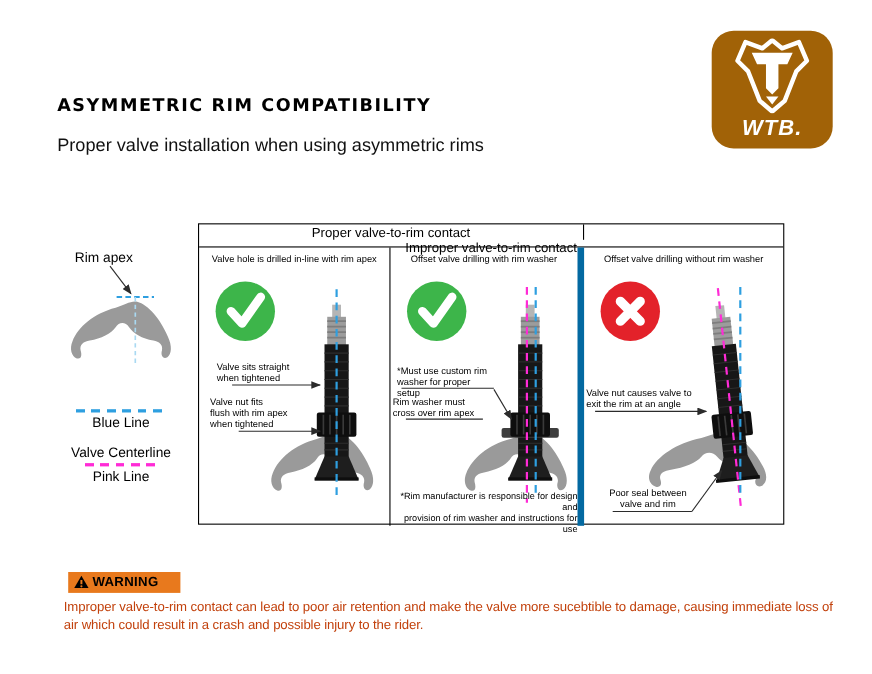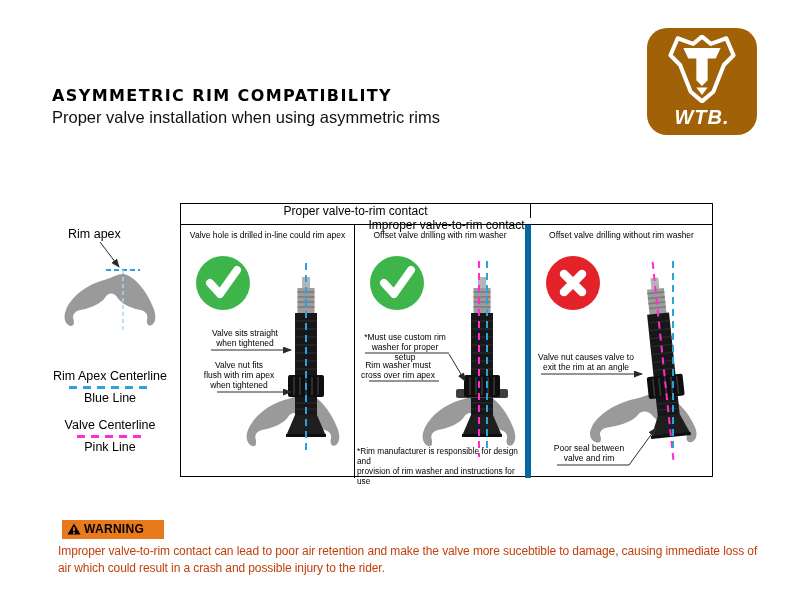--- a/index.html
+++ b/index.html
@@ -1,21 +1,21 @@
 <!DOCTYPE html>
 <html style="--green: #3DB54A; --red: #E3222A; --blue: #2E9FE0; --lightblue: #A9D9F2; --pink: #FF2BD6; --orange: #E8791D; --rimgray: #9A9A9A;"><head>
 <meta charset="utf-8">
 <style>
   html,body{margin:0;padding:0;background:#fff;}
   .page{position:relative;width:793px;height:613px;background:#fff;overflow:hidden;
         font-family:"Liberation Sans",sans-serif;color:#111;}
   
   .title{position:absolute;left:52px;top:86px;font-family:"DejaVu Sans",sans-serif;
          font-weight:bold;font-size:16px;letter-spacing:1.4px;color:#000;white-space:nowrap;}
-  .subtitle{position:absolute;left:52px;top:108px;font-size:16.5px;color:#111;white-space:nowrap;}
+  .subtitle{position:absolute;left:52px;top:123px;font-size:16.5px;color:#111;white-space:nowrap;}
   .logo{position:absolute;left:647px;top:28px;width:110px;height:107px;background:#a16207;
         border-radius:20px;}
   .logo svg{position:absolute;left:13px;top:7px;}
   .logo-text{position:absolute;bottom:6px;left:0;width:100%;text-align:center;color:#fff;
              font-style:italic;font-weight:bold;font-size:20px;letter-spacing:1px;}
   
   .rim-apex-label{position:absolute;left:68px;top:227px;font-size:12.5px;color:#000;}
   .left-svg{position:absolute;left:50px;top:225px;}
   .legend{position:absolute;left:40px;top:369px;width:140px;text-align:center;font-size:12.5px;color:#000;}
   .legend .dash{height:3px;margin:3px auto 2px auto;}
@@ -30,24 +30,24 @@
   .hc.proper{width:350px;border-right:1px solid #000;}
   .hc.improper{flex:1;}
   .tbody{display:flex;height:253px;}
   .panel{position:relative;box-sizing:border-box;}
   .panel-1{width:174px;border-right:1px solid #000;}
   .panel-2{width:176px;border-right:6px solid #0369a1;text-decoration:underline;}
   .panel-3{flex:1;}
   .panel svg.scene{position:absolute;left:0;top:0;}
   .psub{position:absolute;top:5px;left:0;right:0;text-align:center;font-size:8.5px;color:#000;
         white-space:nowrap;}
-  .plabel{position:absolute;font-size:8.5px;line-height:10px;color:#000;text-align:center;
+  .plabel{position:absolute;font-size:8.5px;line-height:10px;color:#000;text-align:left;
           white-space:pre-line;}
   .plabel.centered{text-align:center;}
-  .pfoot{position:absolute;left:2px;right:0;top:221px;text-align:left;font-size:8.3px;
+  .pfoot{position:absolute;left:2px;right:0;top:221px;text-align:right;font-size:8.3px;
          line-height:10px;color:#000;white-space:pre-line;}
   
   .fill-rim{fill:var(--rimgray,#9A9A9A);}
   .fill-green{fill:var(--green,#3DB54A);}
   .fill-red{fill:var(--red,#E3222A);}
   .dash-blue{stroke:var(--blue,#2E9FE0);stroke-width:2;stroke-dasharray:7 5;fill:none;}
   .dash-blue-thin{stroke:var(--blue,#2E9FE0);stroke-width:2;stroke-dasharray:5 3;fill:none;}
   .dash-lightblue{stroke:var(--lightblue,#A9D9F2);stroke-width:1.5;stroke-dasharray:4 3;fill:none;}
   .dash-pink{stroke:var(--pink,#FF2BD6);stroke-width:2;stroke-dasharray:7 5;fill:none;}
   .leader{stroke:#2b2b2b;stroke-width:1;fill:none;}
@@ -83,21 +83,20 @@
       </marker>
     </defs>
     <g transform="translate(12,43) scale(0.49)">
       <path class="fill-rim" d="M16 118 C6 114 2 100 8 86 C18 60 48 34 88 24 C104 19 118 10 128 13 C148 18 172 46 185 78 C193 95 192 110 184 116 C176 121 171 112 174 103 C176 93 169 87 158 85 C137 81 121 72 113 60 C106 49 94 50 88 60 C80 72 61 81 40 85 C28 87 21 93 23 103 C26 113 24 120 16 118 Z"></path>
     </g>
     <line class="leader" x1="50" y1="17" x2="69" y2="42" marker-end="url(#ah0)"></line>
     <line class="dash-blue-thin" x1="56" y1="45" x2="90" y2="45"></line>
     <line class="dash-lightblue" x1="73" y1="45" x2="73" y2="107"></line>
   </svg>
   <div class="legend">
-    <div>Rim Apex Centerline</div>
     <div class="dash dash-blue-bg"></div>
     <div>Blue Line</div>
     <div class="spacer"></div>
     <div>Valve Centerline</div>
     <div class="dash dash-pink-bg"></div>
     <div>Pink Line</div>
   </div>
 
   <div class="ctable">
     <div class="thead">
@@ -149,21 +148,21 @@
                 <line x1="6" y1="152" x2="6" y2="170"></line>
               <line x1="12" y1="152" x2="12" y2="170"></line>
             </g>
             <path d="M-11 190 L11 190 L20 211 L-20 211 Z" fill="#1E1E1E"></path>
             <rect x="-20" y="209" width="40" height="3" fill="#0E0E0E"></rect>
           </g>
           <line class="dash-blue" x1="125" y1="38" x2="125" y2="230"></line>
           <line class="leader" x1="30" y1="125" x2="110" y2="125" marker-end="url(#ah1)"></line>
           <line class="leader" x1="36" y1="167" x2="110" y2="167" marker-end="url(#ah1)"></line>
         </svg>
-        <div class="psub">Valve hole is drilled in-line could rim apex</div>
+        <div class="psub">Valve hole is drilled in-line with rim apex</div>
         <div class="plabel" style="left:16px;width:96px;top:103px;">Valve sits straight
 when tightened</div>
         <div class="plabel" style="left:10px;width:96px;top:135px;">Valve nut fits
 flush with rim apex
 when tightened</div>
       </div>
 
       <div class="panel panel-2">
         <svg class="scene" width="175" height="253" viewBox="0 0 175 253">
           <defs>

